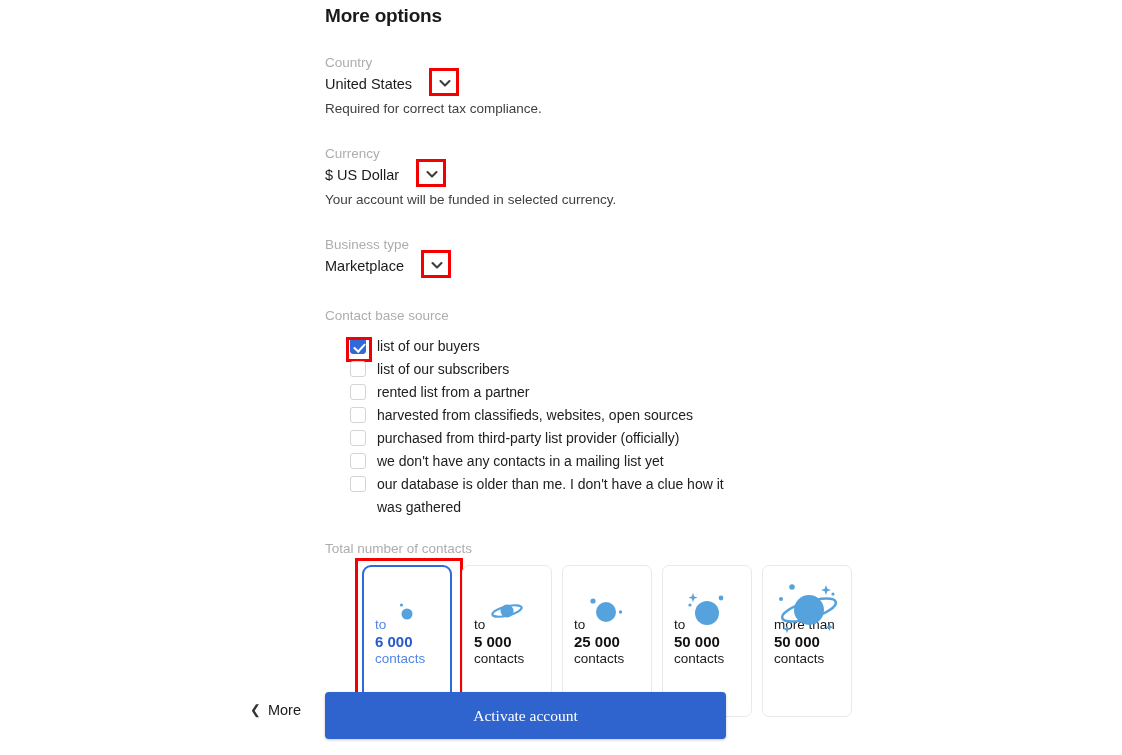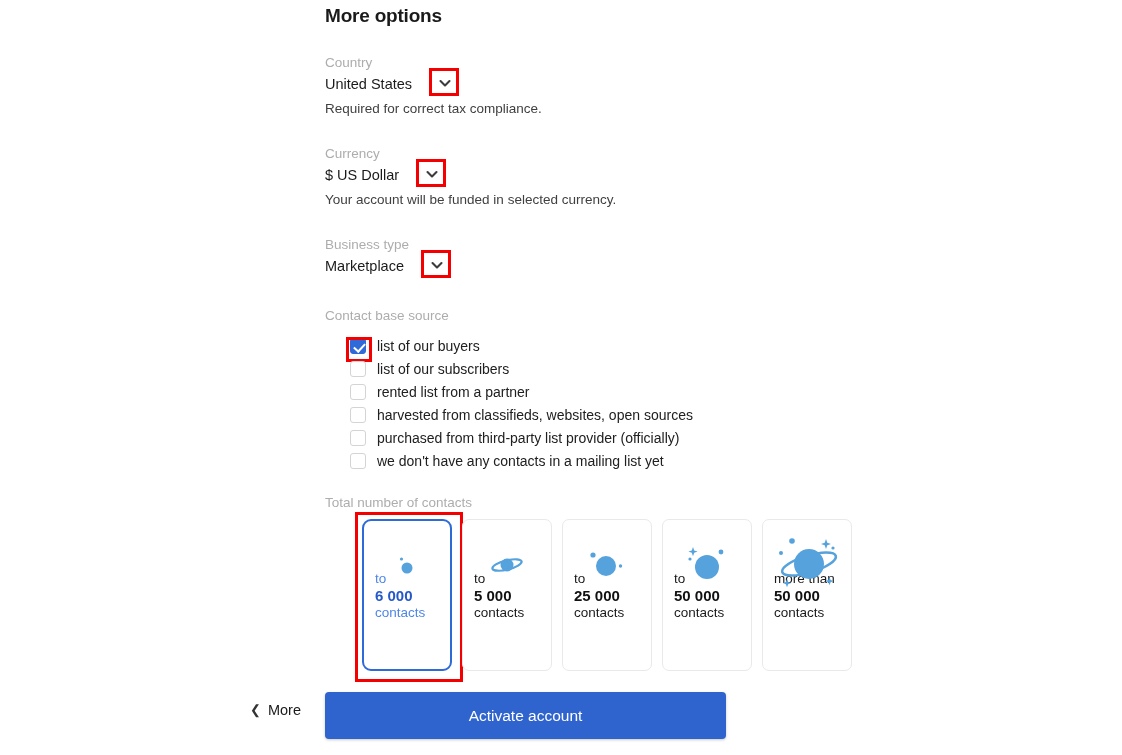--- a/index.html
+++ b/index.html
@@ -210,21 +210,21 @@
   .activate-btn {
     position: absolute;
     left: 325px; top: 0px;
     width: 401px;
     height: 47px;
     background: #2f63ce;
     border: none;
     border-radius: 4px;
     color: #fff;
     font-size: 15.5px;
-    font-family: Liberation Sans, sans-serif;
+    font-family: Liberation Serif, serif;
     cursor: pointer;
     box-shadow: 0 1px 3px rgba(0,0,0,0.22);
   }
 </style>
 </head>
 <body>
 
 <div id="page">
 
   <div class="form-col">
@@ -287,20 +287,24 @@
           <span class="cb-label">harvested from classifieds, websites, open sources</span>
         </div>
         <div class="cb-row">
           <span class="cb-box"></span>
           <span class="cb-label">purchased from third-party list provider (officially)</span>
         </div>
         <div class="cb-row">
           <span class="cb-box"></span>
           <span class="cb-label">we don't have any contacts in a mailing list yet</span>
         </div>
+        <div class="cb-row">
+          <span class="cb-box"></span>
+          <span class="cb-label">our database is older than me. I don't have a clue how it was gathered</span>
+        </div>
       </div>
 
     <div class="cards-label">Total number of contacts</div>
     <div class="cards-row" id="cards-row">
         <div class="card selected">
           <div class="card-icon">
             <svg width="40" height="40" viewBox="0 0 40 40">
               <circle cx="20" cy="23" r="5.5" fill="#55a2dd"></circle>
               <circle cx="14.5" cy="14" r="1.6" fill="#55a2dd"></circle>
             </svg>

